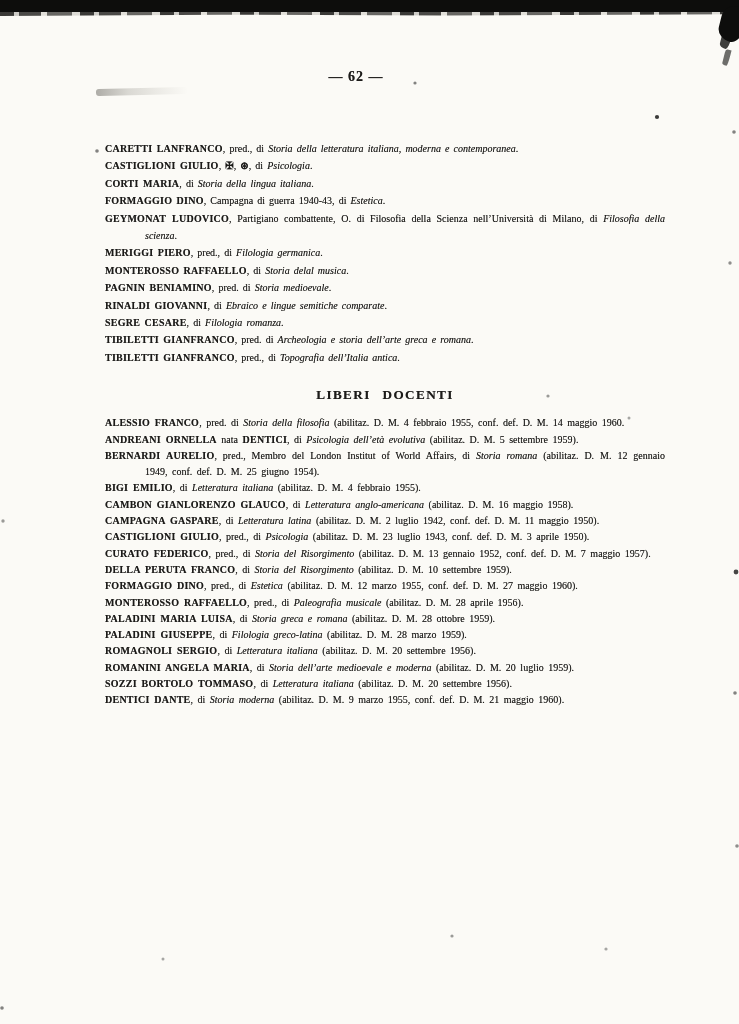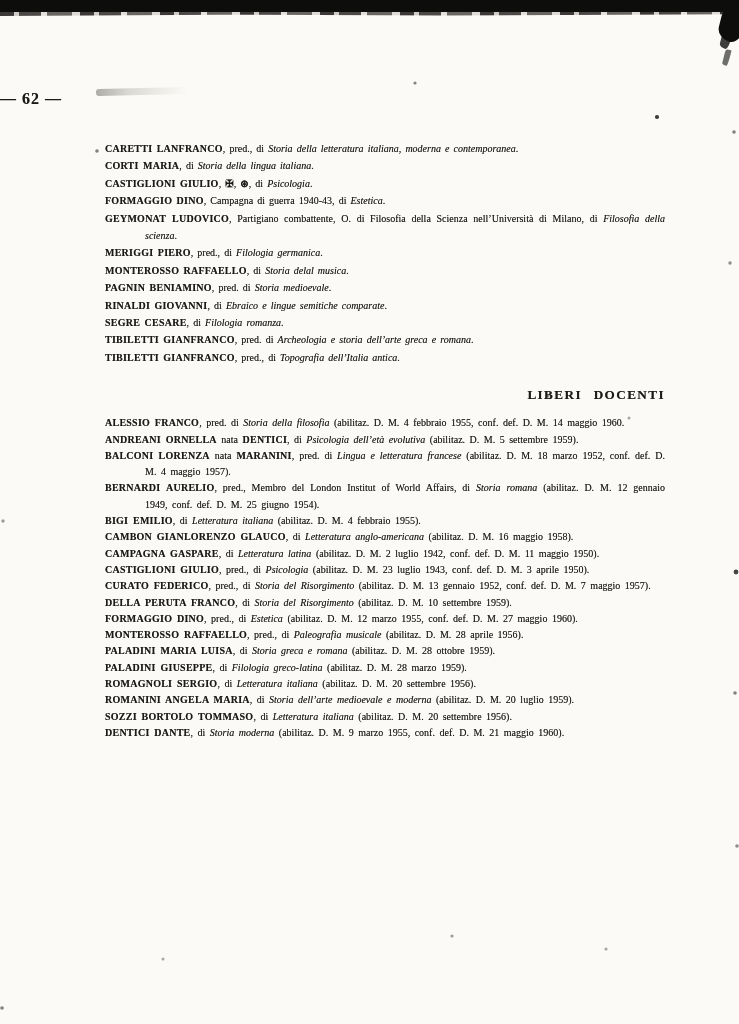--- a/index.html
+++ b/index.html
@@ -71,23 +71,24 @@
       451px 935px 0 0.6px rgba(10,10,10,.4),
       162px 958px 0 0.5px rgba(10,10,10,.35),
       605px 948px 0 0.6px rgba(10,10,10,.35),
       2px 520px 0 0.7px rgba(10,10,10,.4),
       1px 1007px 0 0.8px rgba(10,10,10,.5),
       547px 395px 0 0.6px rgba(10,10,10,.4),
       628px 417px 0 0.5px rgba(10,10,10,.35);
   }
   
   .page-number {
-    position: absolute; top: 90px; left: 0;
+    position: absolute; top: 69px; left: 0;
     width: 712px;
-    font-size: 16px; font-weight: bold;
+    text-align: center;
+    font-size: 14px; font-weight: bold;
     letter-spacing: 1px;
   }
   .content {
     position: absolute; left: 105px; top: 140px;
     width: 560px;
   }
   .entry {
     margin: 0;
     padding-left: 40px; text-indent: -40px;
     text-align: justify;
@@ -96,58 +97,57 @@
   }
   .list-2 .entry {
     line-height: 16.3px;
     word-spacing: 2px;
   }
   .nm { font-weight: bold; letter-spacing: 0.25px; }
   .sub { font-style: italic; }
   .ic { font-weight: bold; }
   .heading {
     margin: 21px 0 12px;
-    text-align: right;
+    text-align: center;
     font-size: 13.2px; font-weight: bold;
     letter-spacing: 1.4px; word-spacing: 7px;
   }
 </style>
 </head>
 <body>
 
 <div class="page">
   <div class="top-bar"></div>
   <div class="corner-blob"></div>
   <div class="smudge"></div>
   <div class="specks"></div>
 
   <div class="page-number">— 62 —</div>
 
   <main class="content">
     <section class="list list-1">
         <p class="entry"><span class="nm">CARETTI LANFRANCO</span><span>, pred., di </span><span class="sub">Storia della letteratura italiana, moderna e contemporanea</span><span>.</span></p>
+        <p class="entry"><span class="nm">CASTIGLIONI GIULIO</span><span>, </span><span class="ic">✠</span><span>, </span><span class="ic">⊛</span><span>, di </span><span class="sub">Psicologia</span><span>.</span></p>
         <p class="entry"><span class="nm">CORTI MARIA</span><span>, di </span><span class="sub">Storia della lingua italiana</span><span>.</span></p>
-        <p class="entry"><span class="nm">CASTIGLIONI GIULIO</span><span>, </span><span class="ic">✠</span><span>, </span><span class="ic">⊛</span><span>, di </span><span class="sub">Psicologia</span><span>.</span></p>
         <p class="entry"><span class="nm">FORMAGGIO DINO</span><span>, Campagna di guerra 1940-43, di </span><span class="sub">Estetica</span><span>.</span></p>
         <p class="entry"><span class="nm">GEYMONAT LUDOVICO</span><span>, Partigiano combattente, O. di Filosofia della Scienza nell’Univer­sità di Milano, di </span><span class="sub">Filosofia della scienza</span><span>.</span></p>
         <p class="entry"><span class="nm">MERIGGI PIERO</span><span>, pred., di </span><span class="sub">Filologia germanica</span><span>.</span></p>
         <p class="entry"><span class="nm">MONTEROSSO RAFFAELLO</span><span>, di </span><span class="sub">Storia delal musica</span><span>.</span></p>
         <p class="entry"><span class="nm">PAGNIN BENIAMINO</span><span>, pred. di </span><span class="sub">Storia medioevale</span><span>.</span></p>
         <p class="entry"><span class="nm">RINALDI GIOVANNI</span><span>, di </span><span class="sub">Ebraico e lingue semitiche comparate</span><span>.</span></p>
         <p class="entry"><span class="nm">SEGRE CESARE</span><span>, di </span><span class="sub">Filologia romanza</span><span>.</span></p>
         <p class="entry"><span class="nm">TIBILETTI GIANFRANCO</span><span>, pred. di </span><span class="sub">Archeologia e storia dell’arte greca e romana</span><span>.</span></p>
         <p class="entry"><span class="nm">TIBILETTI GIANFRANCO</span><span>, pred., di </span><span class="sub">Topografia dell’Italia antica</span><span>.</span></p>
       </section>
 
     <h2 class="heading">LIBERI DOCENTI</h2>
 
     <section class="list list-2">
         <p class="entry"><span class="nm">ALESSIO FRANCO</span><span>, pred. di </span><span class="sub">Storia della filosofia</span><span> (abilitaz. D. M. 4 febbraio 1955, conf. def. D. M. 14 maggio 1960.</span></p>
         <p class="entry"><span class="nm">ANDREANI ORNELLA</span><span> nata </span><span class="nm">DENTICI</span><span>, di </span><span class="sub">Psicologia dell’età evolutiva</span><span> (abilitaz. D. M. 5 settembre 1959).</span></p>
-        <p class="entry"><span class="nm">BALCONI LORENZA</span><span> nata </span><span class="nm">MARANINI</span><span>, pred. di </span><span class="sub">Lingua e letteratura francese</span><span> (abilitaz. D. M. 18 marzo 1952, conf. def. D. M. 4 maggio 1957).</span></p>
         <p class="entry"><span class="nm">BERNARDI AURELIO</span><span>, pred., Membro del London Institut of World Affairs, di </span><span class="sub">Storia romana</span><span> (abilitaz. D. M. 12 gennaio 1949, conf. def. D. M. 25 giugno 1954).</span></p>
         <p class="entry"><span class="nm">BIGI EMILIO</span><span>, di </span><span class="sub">Letteratura italiana</span><span> (abilitaz. D. M. 4 febbraio 1955).</span></p>
         <p class="entry"><span class="nm">CAMBON GIANLORENZO GLAUCO</span><span>, di </span><span class="sub">Letteratura anglo-americana</span><span> (abilitaz. D. M. 16 maggio 1958).</span></p>
         <p class="entry"><span class="nm">CAMPAGNA GASPARE</span><span>, di </span><span class="sub">Letteratura latina</span><span> (abilitaz. D. M. 2 luglio 1942, conf. def. D. M. 11 maggio 1950).</span></p>
         <p class="entry"><span class="nm">CASTIGLIONI GIULIO</span><span>, pred., di </span><span class="sub">Psicologia</span><span> (abilitaz. D. M. 23 luglio 1943, conf. def. D. M. 3 aprile 1950).</span></p>
         <p class="entry"><span class="nm">CURATO FEDERICO</span><span>, pred., di </span><span class="sub">Storia del Risorgimento</span><span> (abilitaz. D. M. 13 gennaio 1952, conf. def. D. M. 7 maggio 1957).</span></p>
         <p class="entry"><span class="nm">DELLA PERUTA FRANCO</span><span>, di </span><span class="sub">Storia del Risorgimento</span><span> (abilitaz. D. M. 10 settembre 1959).</span></p>
         <p class="entry"><span class="nm">FORMAGGIO DINO</span><span>, pred., di </span><span class="sub">Estetica</span><span> (abilitaz. D. M. 12 marzo 1955, conf. def. D. M. 27 maggio 1960).</span></p>
         <p class="entry"><span class="nm">MONTEROSSO RAFFAELLO</span><span>, pred., di </span><span class="sub">Paleografia musicale</span><span> (abilitaz. D. M. 28 aprile 1956).</span></p>
         <p class="entry"><span class="nm">PALADINI MARIA LUISA</span><span>, di </span><span class="sub">Storia greca e romana</span><span> (abilitaz. D. M. 28 ottobre 1959).</span></p>

